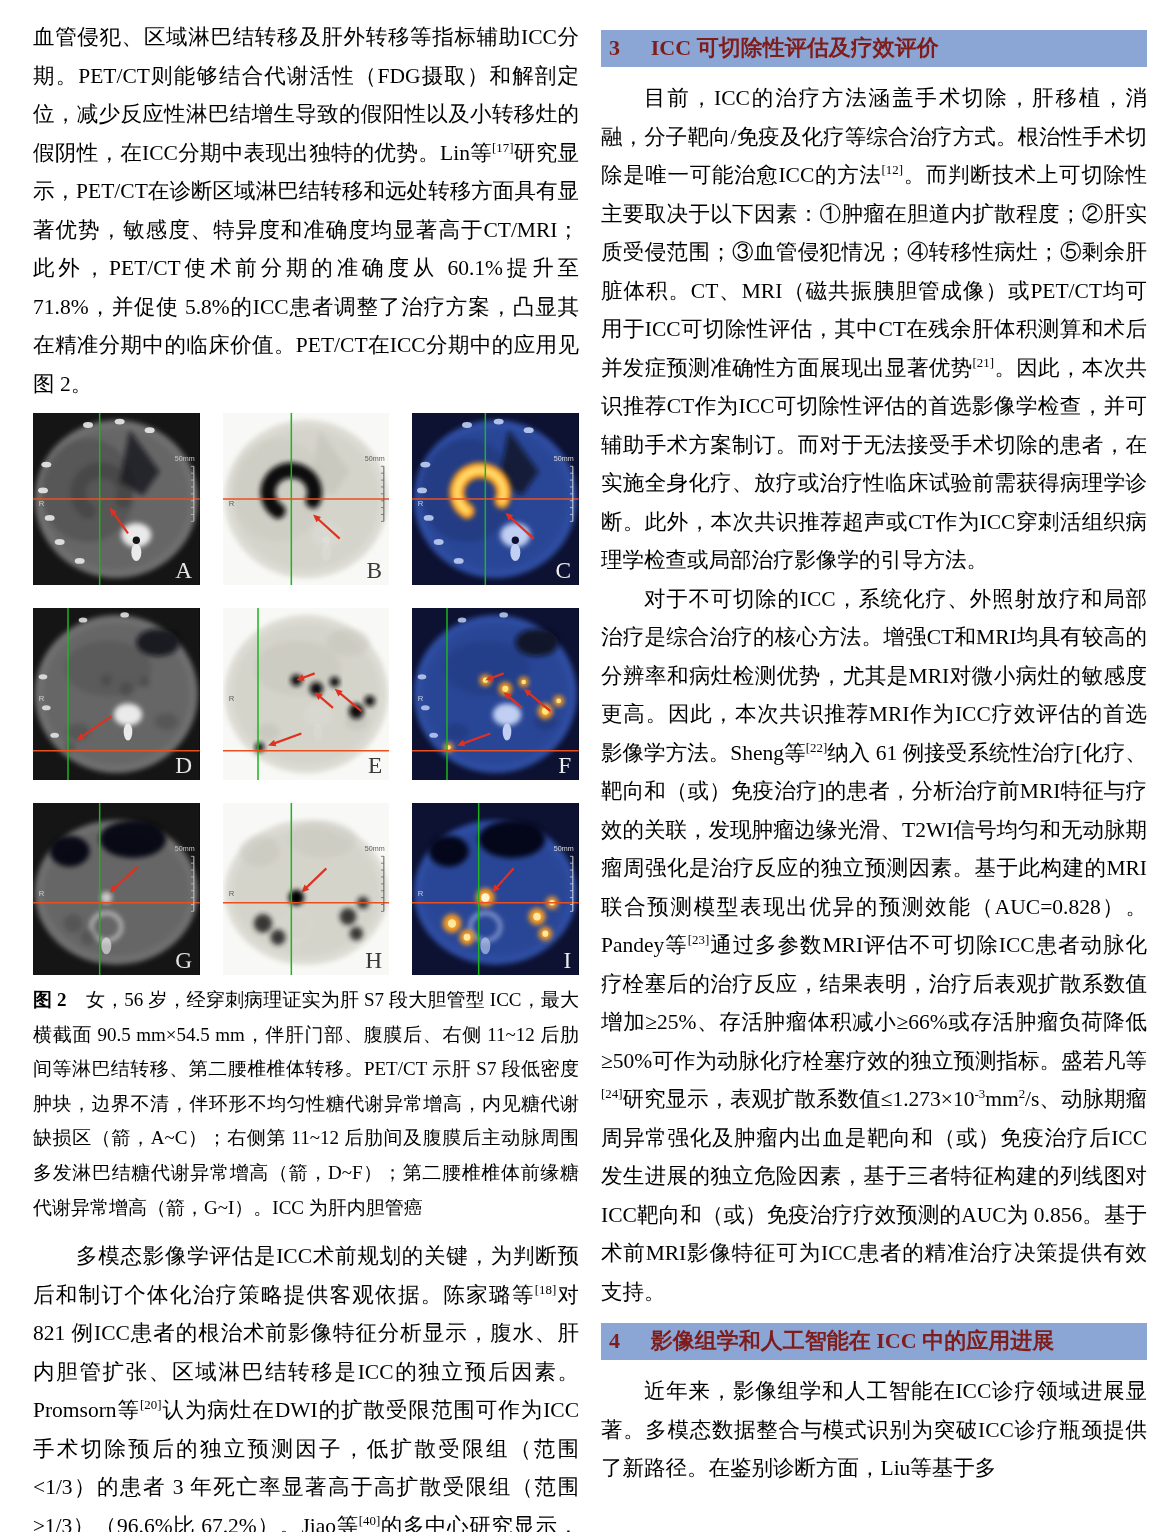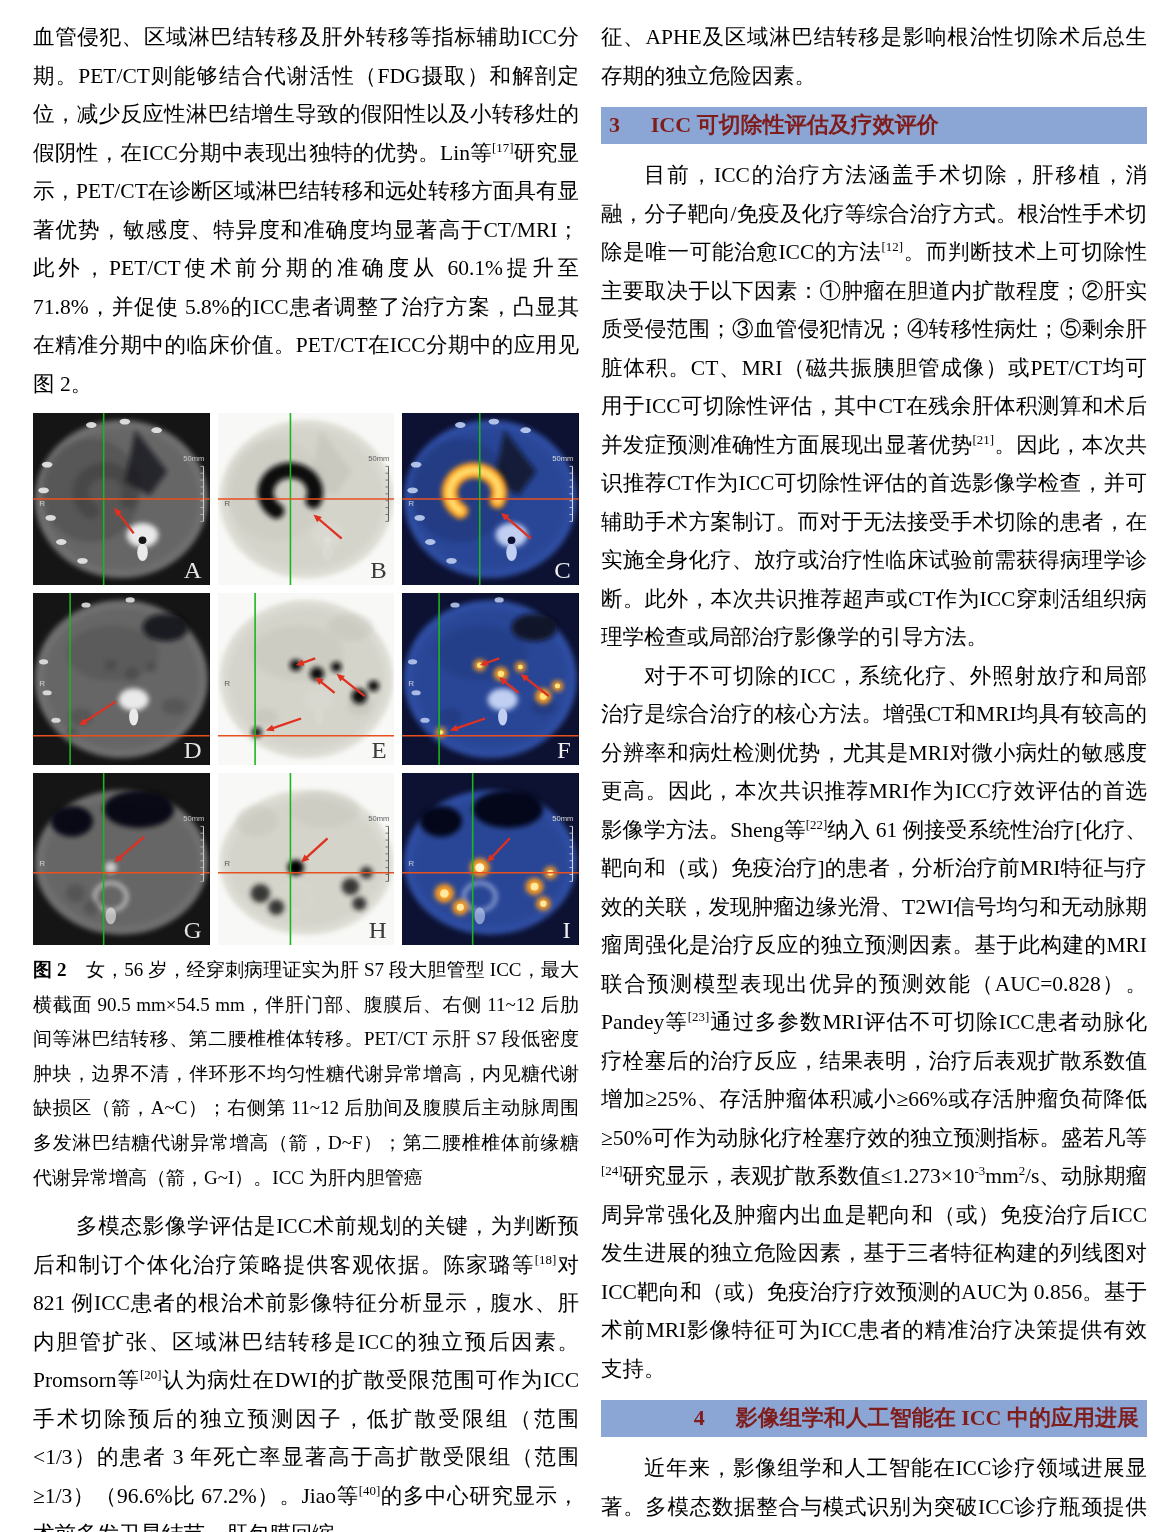--- a/index.html
+++ b/index.html
@@ -3,21 +3,21 @@
 <meta charset="utf-8">
 <style>
   html,body{margin:0;padding:0;background:#ffffff;}
   body{width:1162px;height:1532px;overflow:hidden;
        font-family:"Liberation Serif","DejaVu Serif",serif;color:#000;}
   .page{display:flex;gap:22px;padding:18px 15px 16px 33px;box-sizing:border-box;width:1162px;height:1532px;}
   .col{width:546px;flex:0 0 546px;}
   p.body-text{margin:0;font-size:21.5px;line-height:38.5px;text-align:justify;}
   p.ind{text-indent:2em;}
   sup{font-size:0.6em;vertical-align:super;line-height:0;}
-  .figure{display:grid;grid-template-columns:1fr 1fr 1fr;gap:8px;margin:10px 0 8px 0;}
+  .figure{display:grid;grid-template-columns:1fr 1fr 1fr;gap:23px;margin:10px 0 8px 0;}
   .panel{height:172px;position:relative;background:#000;}
   .panel svg{display:block;width:100%;height:100%;}
   p.caption{margin:2px 0 12px 0;font-size:19px;line-height:34.6px;text-align:justify;}
   h2.sec{margin:12px 0 12px 0;padding:3px 8px 4px 8px;font-size:22px;line-height:30px;
          font-weight:bold;color:#7f1d1d;display:block;}
   h2.sec .num{margin-right:1.4em;}
 </style>
 </head>
 <body>
 
@@ -383,25 +383,24 @@
             <text x="3.5" y="54" font-size="4.6" fill="#eeeeee" opacity="0.8" font-family="Liberation Sans, sans-serif">R</text>
             <text x="95.5" y="96" text-anchor="end" font-size="14" fill="#eeeeee" font-family="Liberation Serif, serif">I</text>
           </svg>
         </div>
       </div>
     <p class="caption"><b>图 2</b>　女，56 岁，经穿刺病理证实为肝 S7 段大胆管型 ICC，最大横截面 90.5 mm×54.5 mm，伴肝门部、腹膜后、右侧 11~12 后肋间等淋巴结转移、第二腰椎椎体转移。PET/CT 示肝 S7 段低密度肿块，边界不清，伴环形不均匀性糖代谢异常增高，内见糖代谢缺损区（箭，A~C）；右侧第 11~12 后肋间及腹膜后主动脉周围多发淋巴结糖代谢异常增高（箭，D~F）；第二腰椎椎体前缘糖代谢异常增高（箭，G~I）。ICC 为肝内胆管癌</p>
     <p class="body-text ind">多模态影像学评估是ICC术前规划的关键，为判断预后和制订个体化治疗策略提供客观依据。陈家璐等<sup>[18]</sup>对 821 例ICC患者的根治术前影像特征分析显示，腹水、肝内胆管扩张、区域淋巴结转移是ICC的独立预后因素。Promsorn等<sup>[20]</sup>认为病灶在DWI的扩散受限范围可作为ICC手术切除预后的独立预测因子，低扩散受限组（范围&lt;1/3）的患者 3 年死亡率显著高于高扩散受限组（范围≥1/3）（96.6%比 67.2%）。Jiao等<sup>[40]</sup>的多中心研究显示，术前多发卫星结节、肝包膜回缩</p>
   </div>
 
   <div class="col">
-    <p class="body-text">征、APHE及区域淋巴结转移是影响根治性切除术后总生存期的独立危险因素。</p>
     <h2 class="sec" style="background: rgb(139, 166, 212);">
       <span class="num">3</span><span>ICC 可切除性评估及疗效评价</span>
     </h2>
     <p class="body-text ind">目前，ICC的治疗方法涵盖手术切除，肝移植，消融，分子靶向/免疫及化疗等综合治疗方式。根治性手术切除是唯一可能治愈ICC的方法<sup>[12]</sup>。而判断技术上可切除性主要取决于以下因素：①肿瘤在胆道内扩散程度；②肝实质受侵范围；③血管侵犯情况；④转移性病灶；⑤剩余肝脏体积。CT、MRI（磁共振胰胆管成像）或PET/CT均可用于ICC可切除性评估，其中CT在残余肝体积测算和术后并发症预测准确性方面展现出显著优势<sup>[21]</sup>。因此，本次共识推荐CT作为ICC可切除性评估的首选影像学检查，并可辅助手术方案制订。而对于无法接受手术切除的患者，在实施全身化疗、放疗或治疗性临床试验前需获得病理学诊断。此外，本次共识推荐超声或CT作为ICC穿刺活组织病理学检查或局部治疗影像学的引导方法。</p>
     <p class="body-text ind">对于不可切除的ICC，系统化疗、外照射放疗和局部治疗是综合治疗的核心方法。增强CT和MRI均具有较高的分辨率和病灶检测优势，尤其是MRI对微小病灶的敏感度更高。因此，本次共识推荐MRI作为ICC疗效评估的首选影像学方法。Sheng等<sup>[22]</sup>纳入 61 例接受系统性治疗[化疗、靶向和（或）免疫治疗]的患者，分析治疗前MRI特征与疗效的关联，发现肿瘤边缘光滑、T2WI信号均匀和无动脉期瘤周强化是治疗反应的独立预测因素。基于此构建的MRI联合预测模型表现出优异的预测效能（AUC=0.828）。Pandey等<sup>[23]</sup>通过多参数MRI评估不可切除ICC患者动脉化疗栓塞后的治疗反应，结果表明，治疗后表观扩散系数值增加≥25%、存活肿瘤体积减小≥66%或存活肿瘤负荷降低≥50%可作为动脉化疗栓塞疗效的独立预测指标。盛若凡等<sup>[24]</sup>研究显示，表观扩散系数值≤1.273×10<sup>-3</sup>mm<sup>2</sup>/s、动脉期瘤周异常强化及肿瘤内出血是靶向和（或）免疫治疗后ICC发生进展的独立危险因素，基于三者特征构建的列线图对ICC靶向和（或）免疫治疗疗效预测的AUC为 0.856。基于术前MRI影像特征可为ICC患者的精准治疗决策提供有效支持。</p>
-    <h2 class="sec" style="background: rgb(139, 166, 212); text-align: right;">
+    <h2 class="sec" style="background: rgb(139, 166, 212);">
       <span class="num">4</span><span>影像组学和人工智能在 ICC 中的应用进展</span>
     </h2>
     <p class="body-text ind">近年来，影像组学和人工智能在ICC诊疗领域进展显著。多模态数据整合与模式识别为突破ICC诊疗瓶颈提供了新路径。在鉴别诊断方面，Liu等基于多</p>
   </div>
 
 </div>
 
 </body></html>

